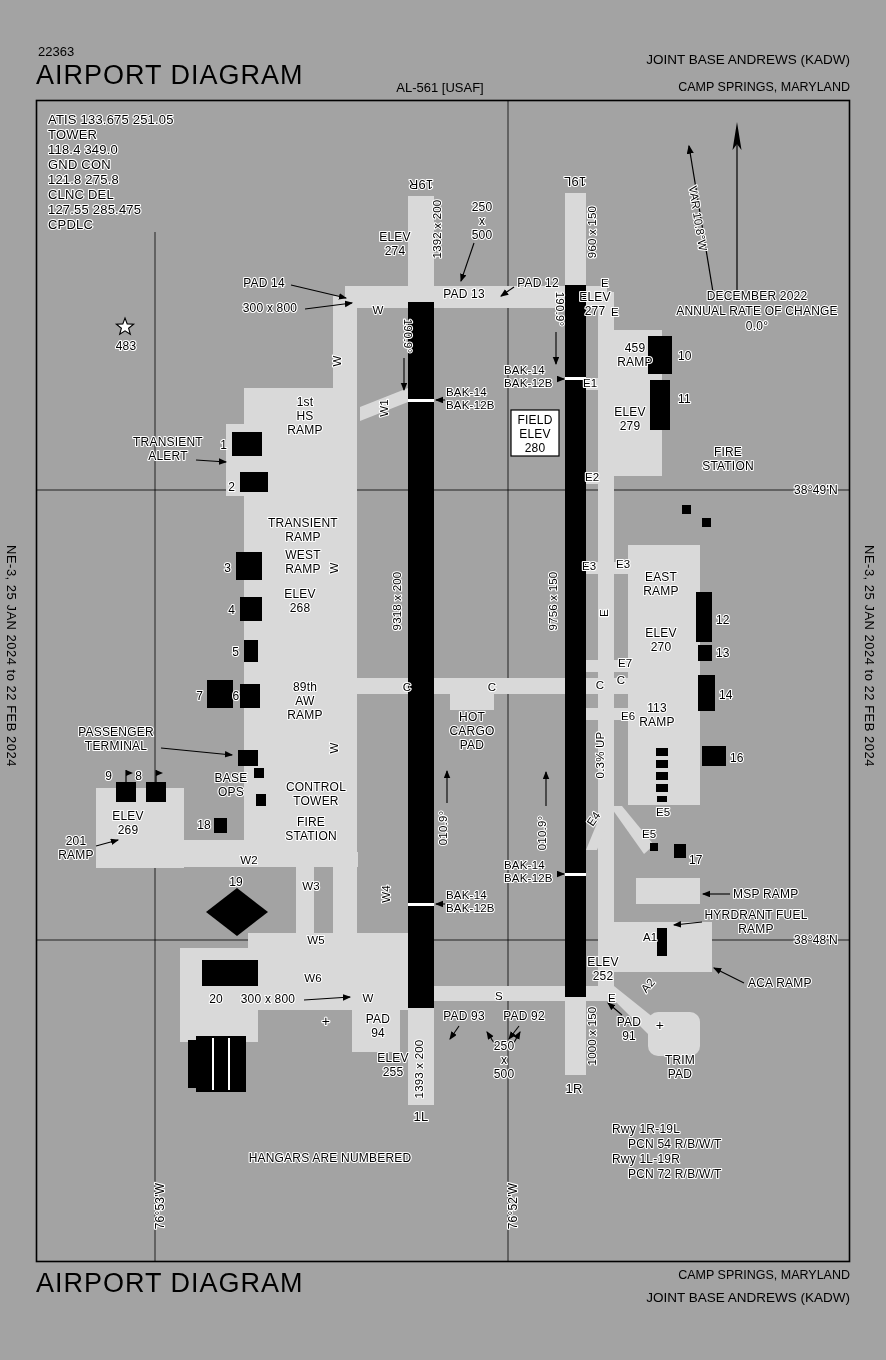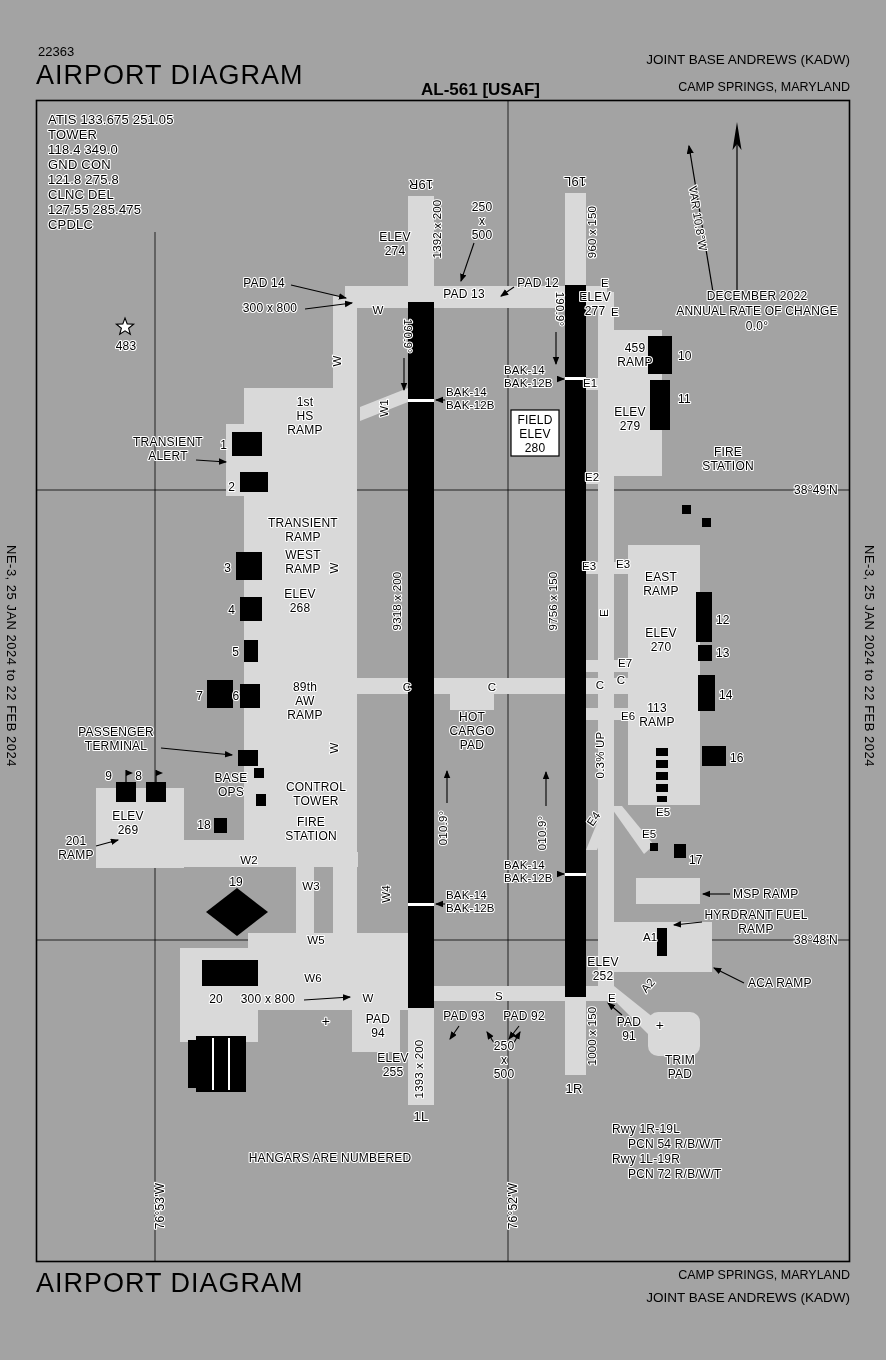--- a/index.html
+++ b/index.html
@@ -1,21 +1,21 @@
 <!DOCTYPE html>
 <html><head>
 <meta charset="utf-8">
 <style>
   html,body{margin:0;padding:0;background:#fff;}
   #page{position:relative;width:886px;height:1360px;background:#a3a3a3;overflow:hidden;
         font-family:"Liberation Sans",sans-serif;color:#000;}
   .abs{position:absolute;white-space:nowrap;}
   .hdr-num{left:38px;top:44px;font-size:13px;}
   .hdr-title{left:36px;top:60px;font-size:27px;letter-spacing:1px;}
-  .hdr-al{left:340px;top:80px;width:200px;text-align:right;font-size:17px;font-weight:bold;}
+  .hdr-al{left:340px;top:80px;width:200px;text-align:center;font-size:13px;}
   .hdr-airport{right:36px;top:52px;font-size:13.5px;}
   .hdr-city{right:36px;top:80px;font-size:12.5px;}
   .ftr-title{left:36px;top:1268px;font-size:27px;letter-spacing:1px;}
   .ftr-city{right:36px;top:1268px;font-size:12.5px;}
   .ftr-airport{right:36px;top:1290px;font-size:13.5px;}
   .side{position:absolute;writing-mode:vertical-rl;font-size:13px;letter-spacing:.5px;}
   .side-left{left:4px;top:545px;}
   .side-right{left:862px;top:545px;}
   svg{position:absolute;left:0;top:0;}
   svg text{font-family:"Liberation Sans",sans-serif;fill:#000;stroke:#fff;stroke-width:2.2px;

